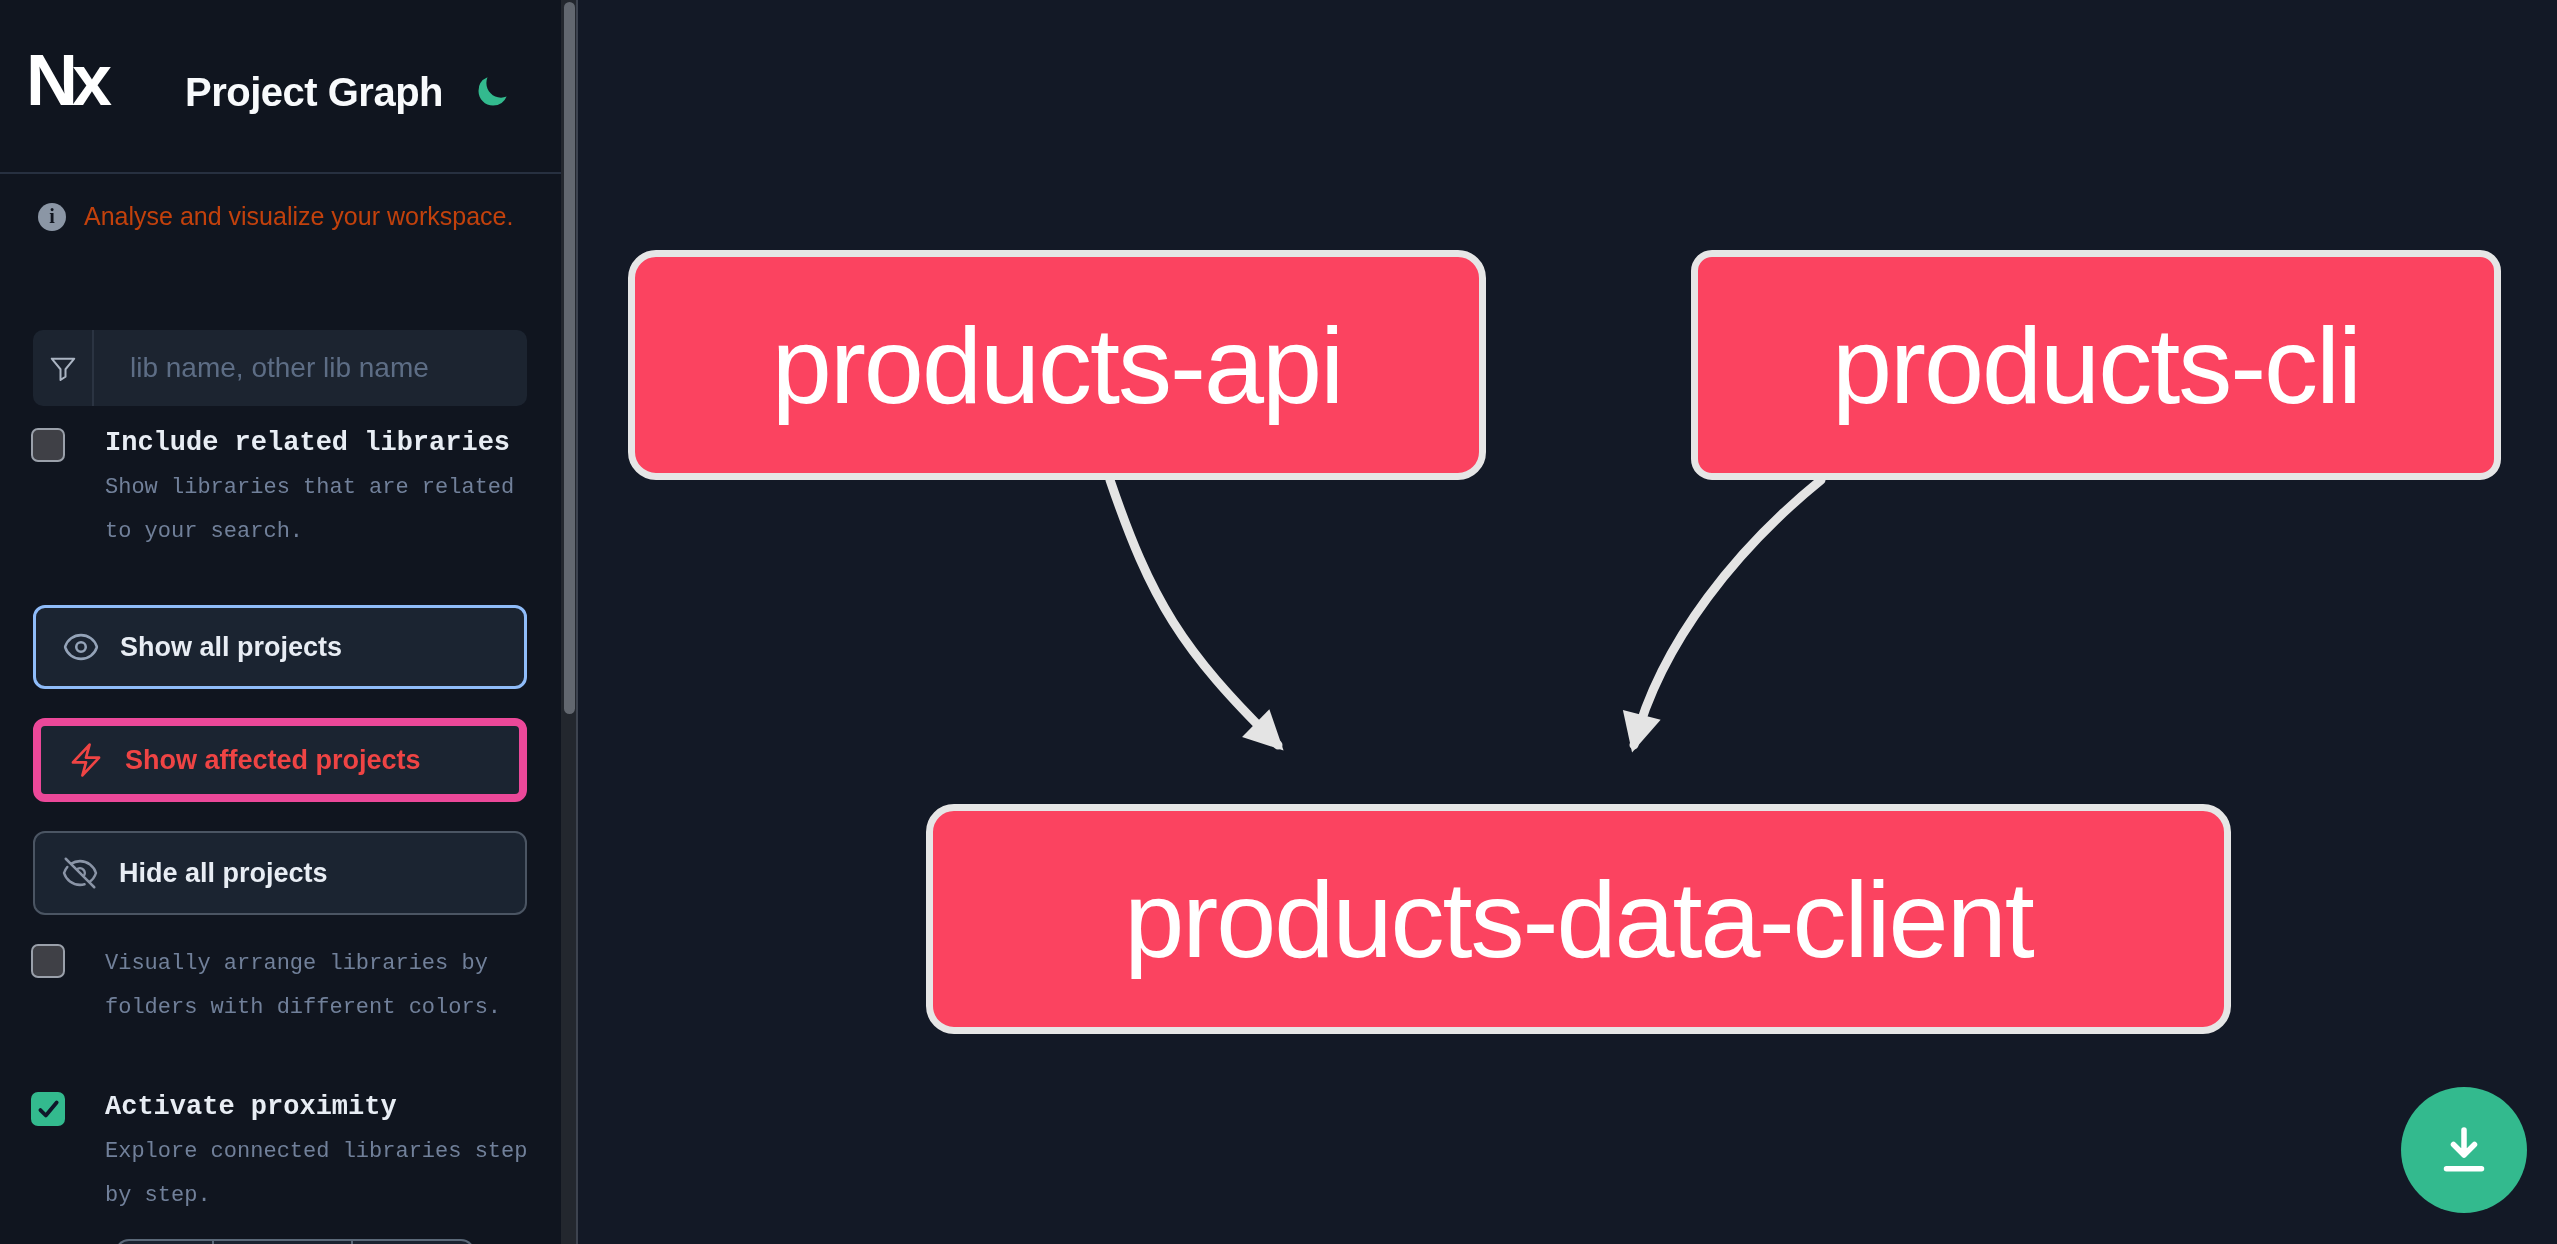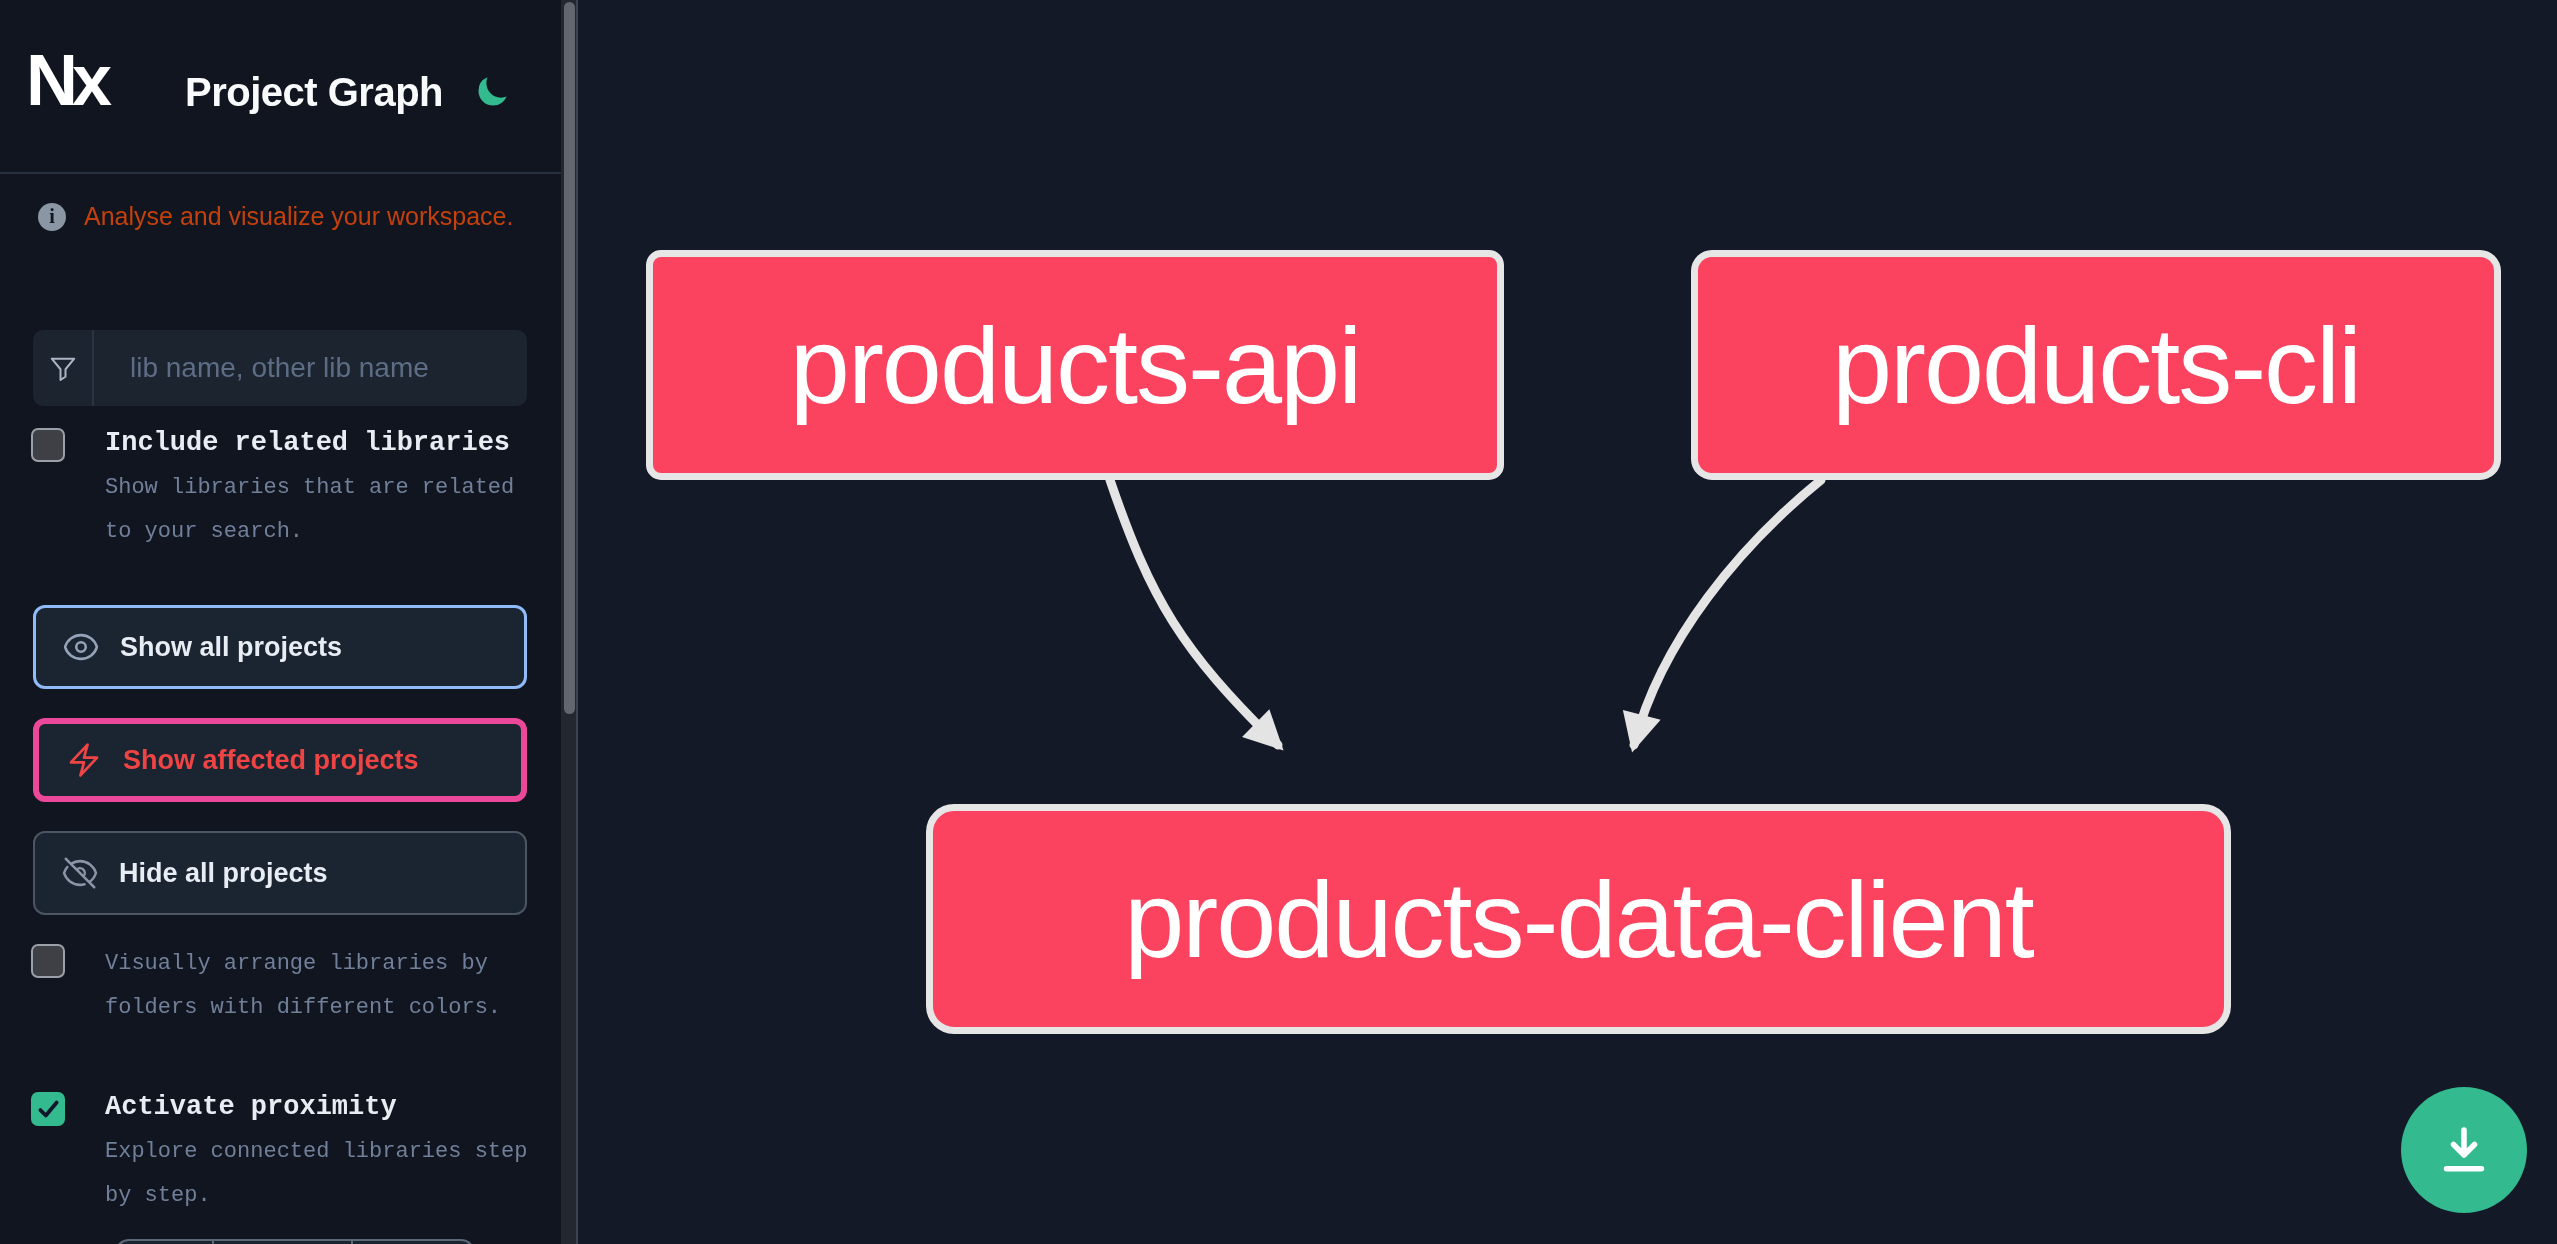--- a/index.html
+++ b/index.html
@@ -45,21 +45,21 @@
   .toggle-text { width:432px; }
   .toggle-title { color:#e8edf4; font-size:27px; font-weight:700; line-height:34px; margin-bottom:6px; }
   .toggle-desc { color:#71809a; font-size:22px; font-weight:400; line-height:44px; width:432px; }
 
   .sb-btn { position:absolute; left:33px; width:494px; height:84px; border-radius:12px;
             background:#1b2431; display:flex; align-items:center; gap:20px; padding:0 0 0 26px;
             cursor:pointer; }
   .sb-btn svg { width:38px; height:38px; flex:0 0 auto; }
   .sb-btn .sb-btn-label { font-size:27px; font-weight:700; color:#e8edf4; }
   .btn-show-all { top:605px; border:3px solid #8fbcf9; }
-  .btn-show-affected { top:718px; border:6px solid #ec4899; }
+  .btn-show-affected { top:718px; border:8px solid #ec4899; }
   .btn-show-affected .sb-btn-label { color:#ef4444; }
   .btn-hide-all { top:831px; border:2px solid #4b5563; }
 
   .stepper { position:absolute; left:115px; top:1239px; width:360px; height:30px;
              background:#1b2330; border:2px solid #5a6878; border-bottom:none;
              border-radius:14px 14px 0 0; display:flex; }
   .stepper .seg { height:100%; }
   .stepper .seg + .seg { border-left:2px solid #5a6878; }
   .seg1 { width:95px; } .seg2 { width:139px; } .seg3 { flex:1; }
 
@@ -68,21 +68,21 @@
                background:#23272e; border-right:2px solid #3d434f; }
   .scroll-thumb { position:absolute; left:3px; top:2px; width:11px; height:712px;
                   border-radius:6px; background:#62676f; }
 
   
   .canvas { position:absolute; left:578px; top:0; width:1979px; height:1244px; background:#131926; }
   .edges { position:absolute; left:0; top:0; width:1979px; height:1244px; }
   .node { position:absolute; background:#fb4360; border:7px solid #e6e6e6; border-radius:28px;
           display:flex; align-items:center; justify-content:center; cursor:pointer; }
   .node span { color:#ffffff; font-size:108px; font-weight:400; letter-spacing:-2px; white-space:nowrap; }
-  .node-api  { left:68px;   top:250px; width:858px;  height:230px;border-radius:15px; }
+  .node-api  { left:50px;   top:250px; width:858px;  height:230px; }
   .node-cli  { left:1113px; top:250px; width:810px;  height:230px;border-radius:21px; }
   .node-data { left:348px;  top:765px; width:1305px; height:230px;margin-top:39px; }
 
   .fab { position:absolute; left:1823px; top:1087px; width:126px; height:126px; border-radius:50%;
          background:#33ba8e; border:none; cursor:pointer;
          display:flex; align-items:center; justify-content:center; }
   .fab svg { width:60px; height:60px; }
 </style>
 </head>
 <body>

